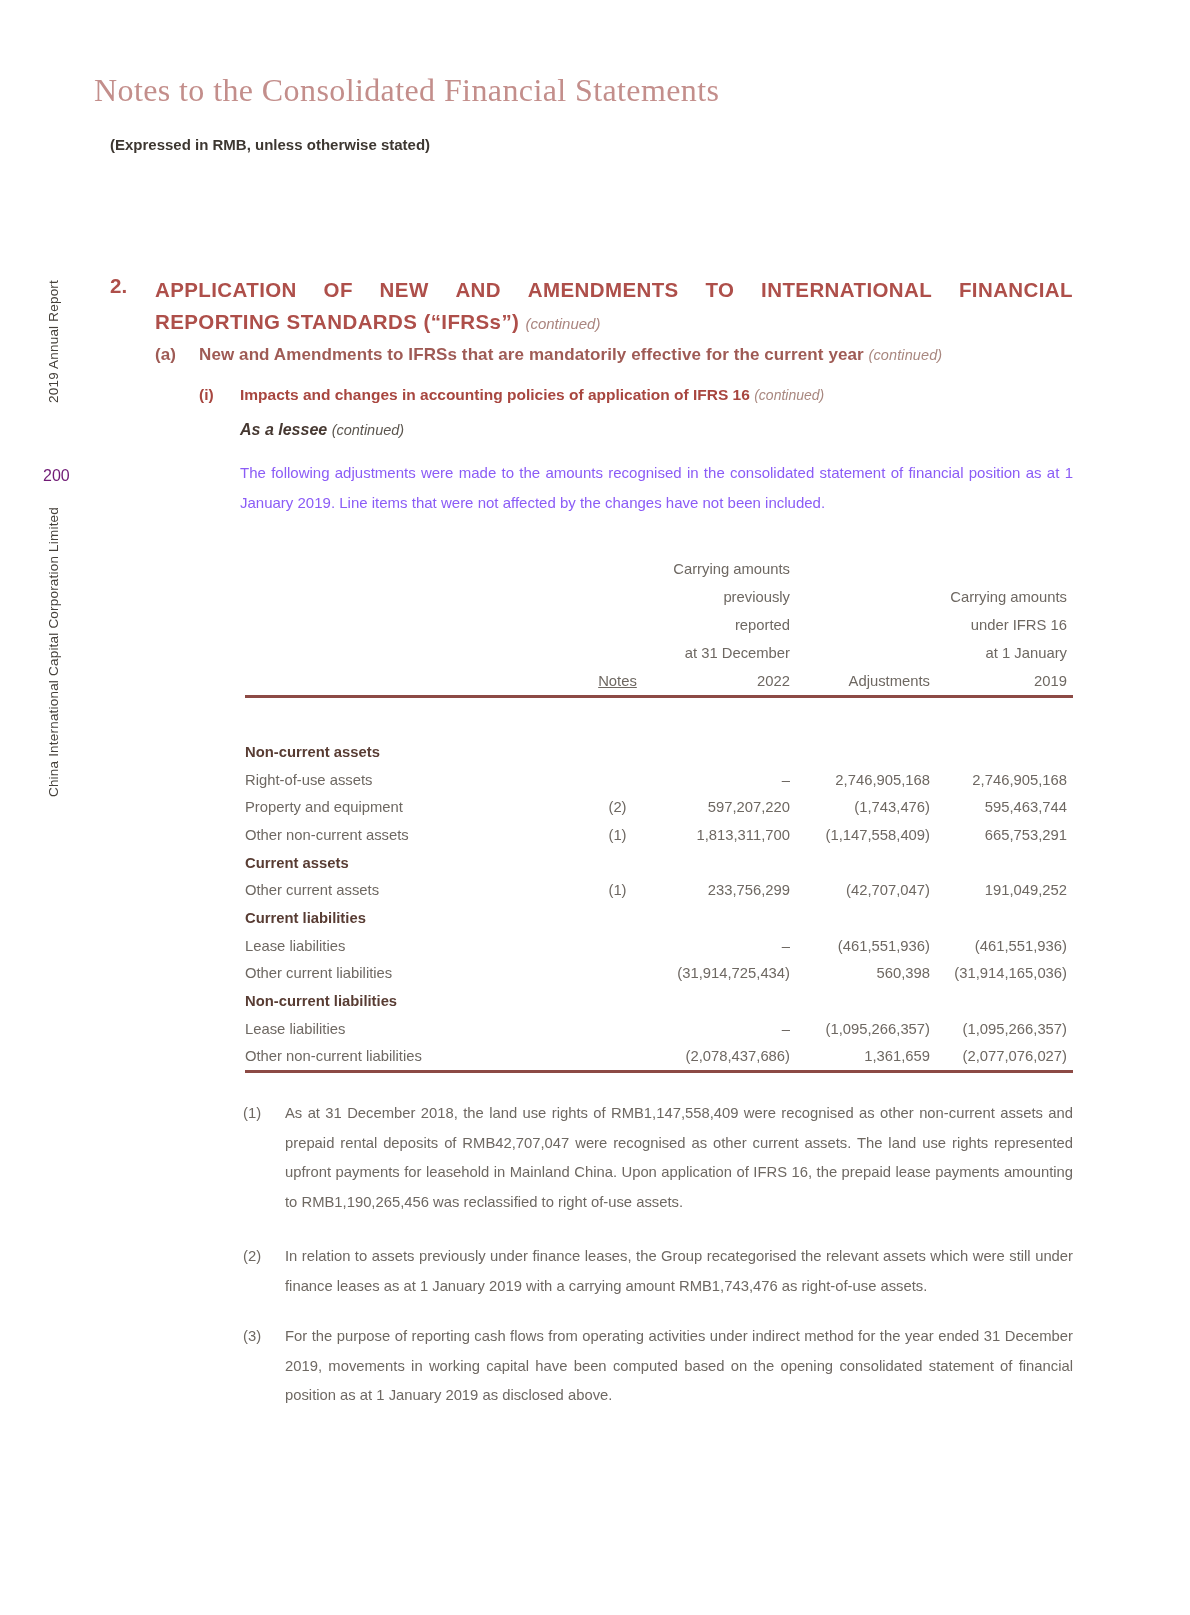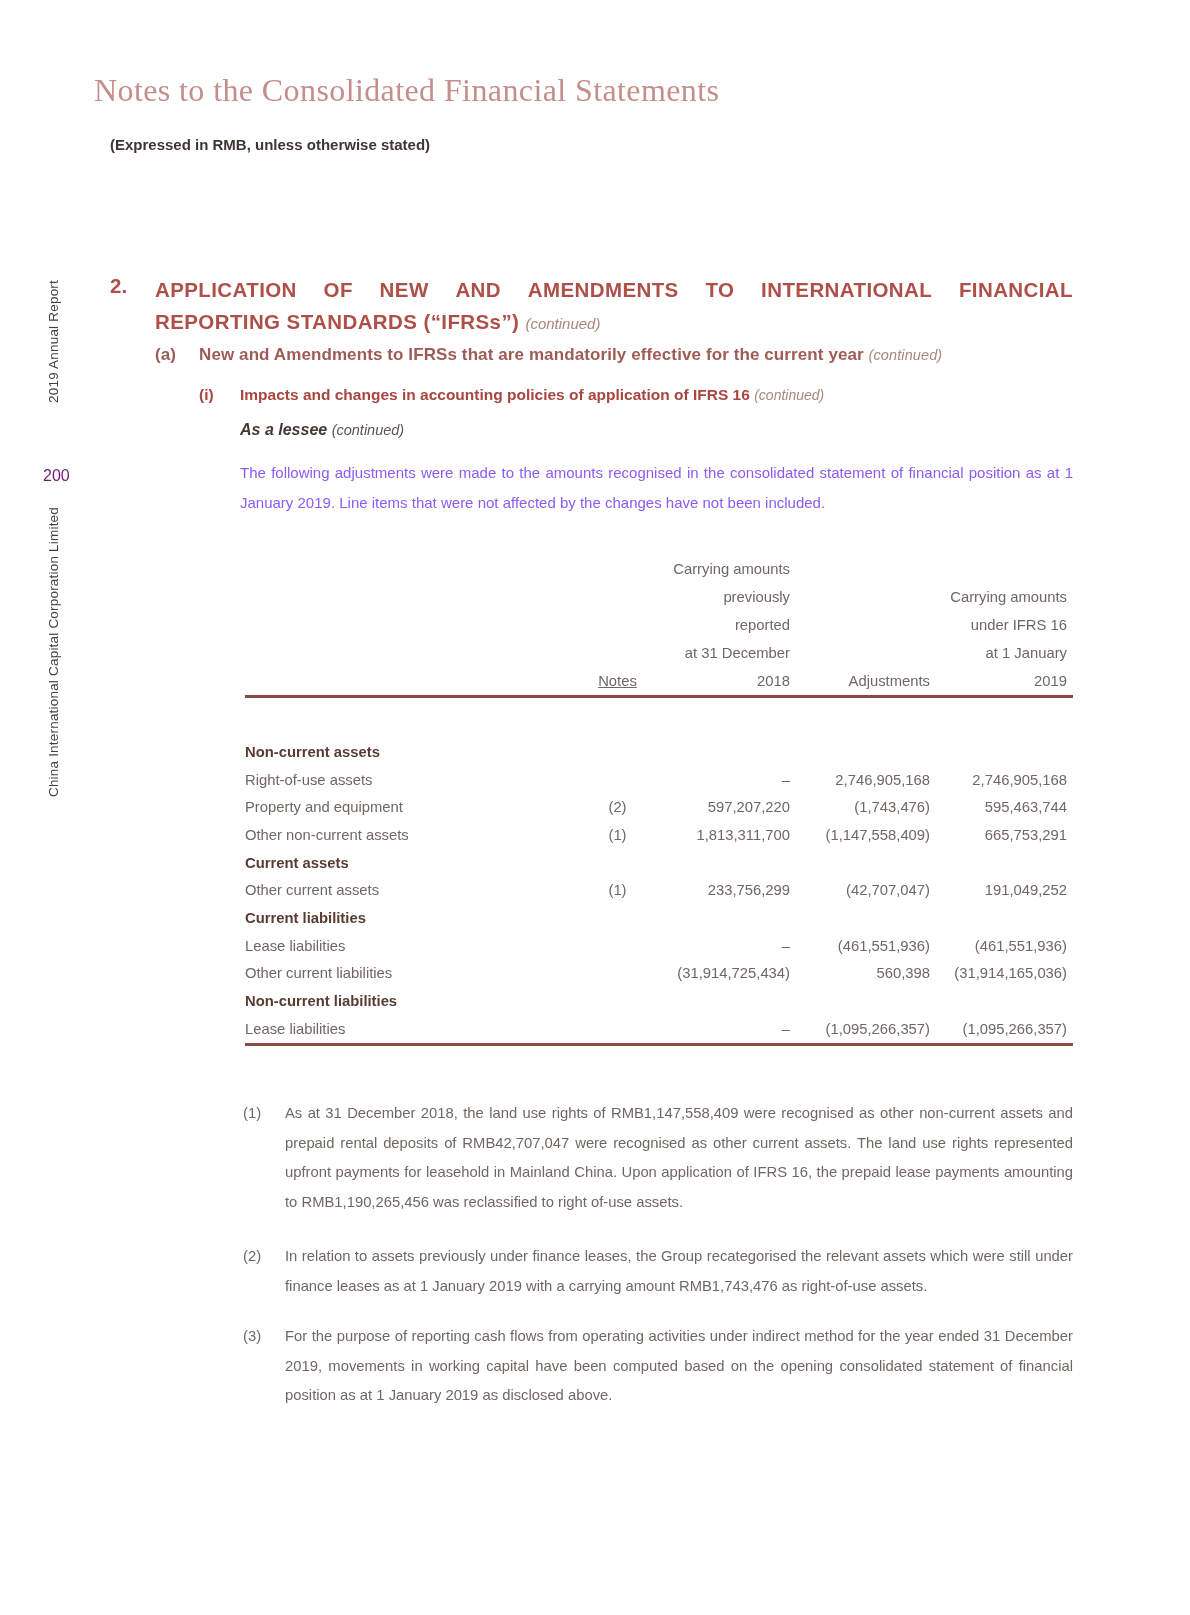--- a/index.html
+++ b/index.html
@@ -119,21 +119,21 @@
 
 <div class="abs fin-table">
   <div class="tgrid thead">
     <div></div>
     <div class="th-center">Notes</div>
     <div class="th-right">
         <div>Carrying amounts</div>
         <div>previously</div>
         <div>reported</div>
         <div>at 31 December</div>
-        <div>2018</div>
+        <div>2022</div>
       </div>
     <div class="th-right">Adjustments</div>
     <div class="th-last">
         <div>Carrying amounts</div>
         <div>under IFRS 16</div>
         <div>at 1 January</div>
         <div>2019</div>
       </div>
   </div>
   <div class="rule"></div>
@@ -208,20 +208,27 @@
         <div class="c-num"></div>
         <div class="c-num c-last"></div>
       </div>
       <div class="tgrid trow">
         <div class="c-label">Lease liabilities</div>
         <div class="c-notes"></div>
         <div class="c-num">–</div>
         <div class="c-num">(1,095,266,357)</div>
         <div class="c-num c-last">(1,095,266,357)</div>
       </div>
+      <div class="tgrid trow">
+        <div class="c-label">Other non-current liabilities</div>
+        <div class="c-notes"></div>
+        <div class="c-num">(2,078,437,686)</div>
+        <div class="c-num">1,361,659</div>
+        <div class="c-num c-last">(2,077,076,027)</div>
+      </div>
     </div>
   <div class="rule"></div>
 </div>
 
 <div class="footnote" id="fn1">
   <div class="fn-num">(1)</div>
   <div class="fn-text">As at 31 December 2018, the land use rights of RMB1,147,558,409 were recognised as other non-current assets and prepaid rental deposits of RMB42,707,047 were recognised as other current assets. The land use rights represented upfront payments for leasehold in Mainland China. Upon application of IFRS 16, the prepaid lease payments amounting to RMB1,190,265,456 was reclassified to right of-use assets.</div>
 </div>
 <div class="footnote" id="fn2">
   <div class="fn-num">(2)</div>

